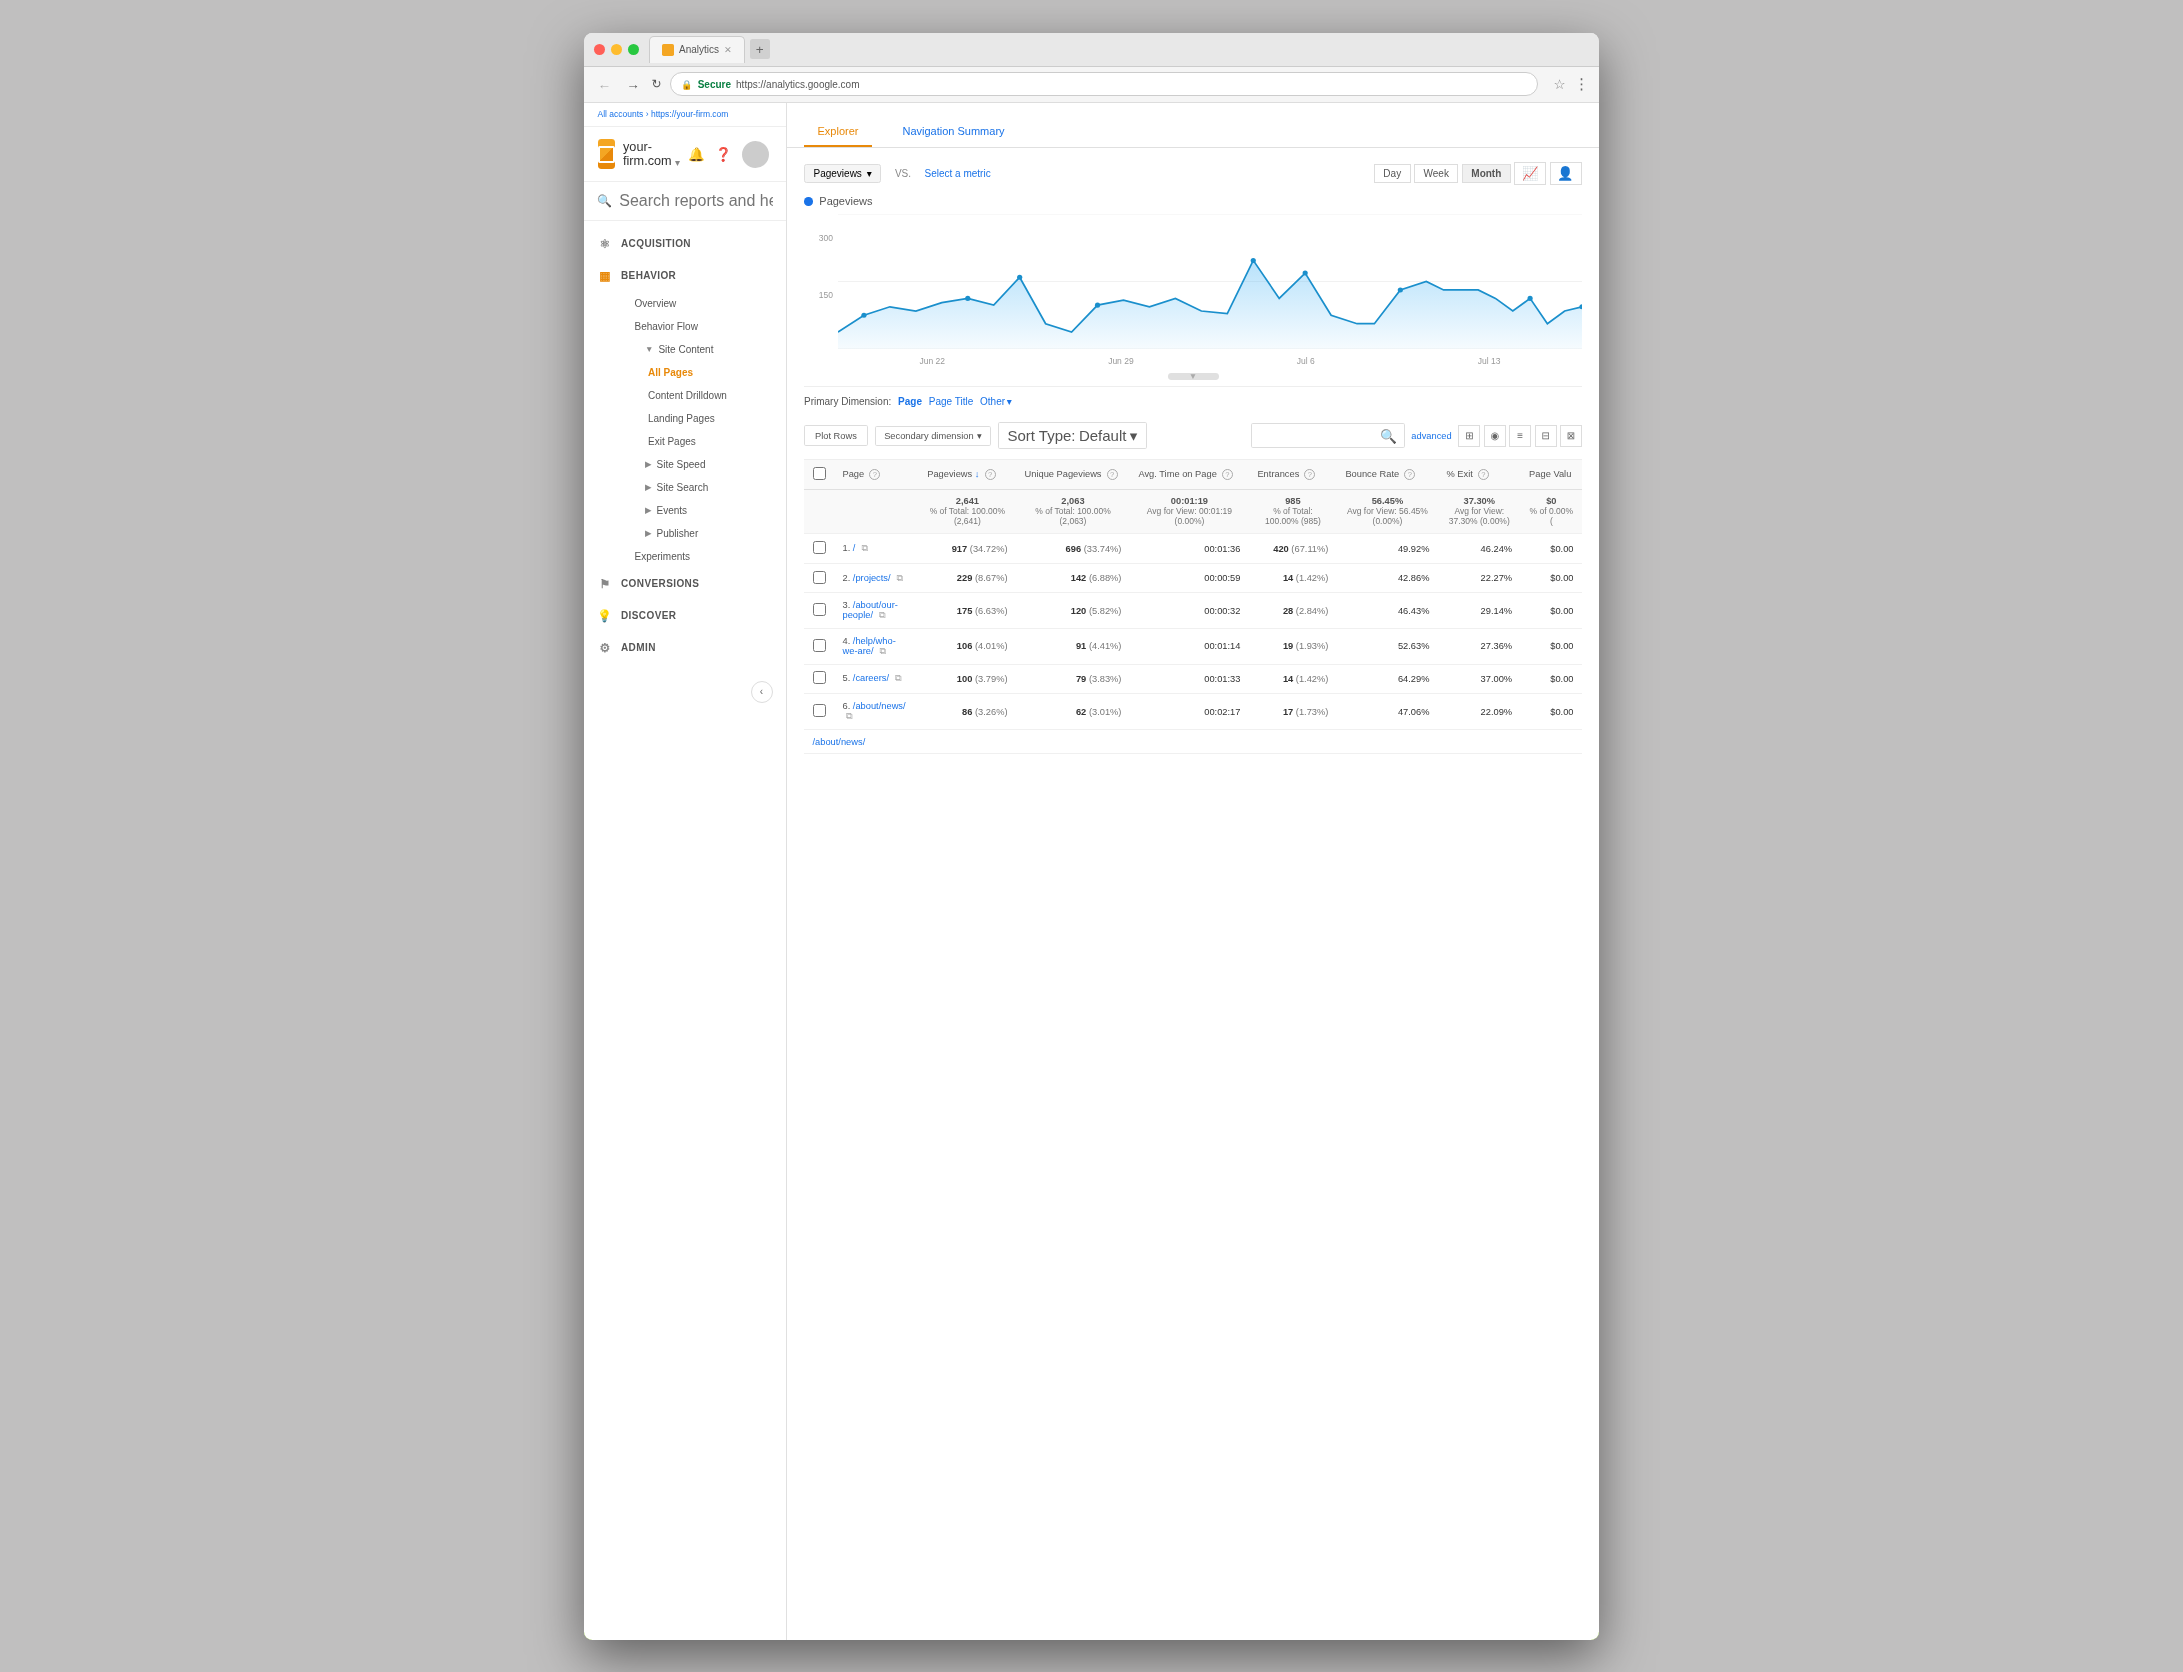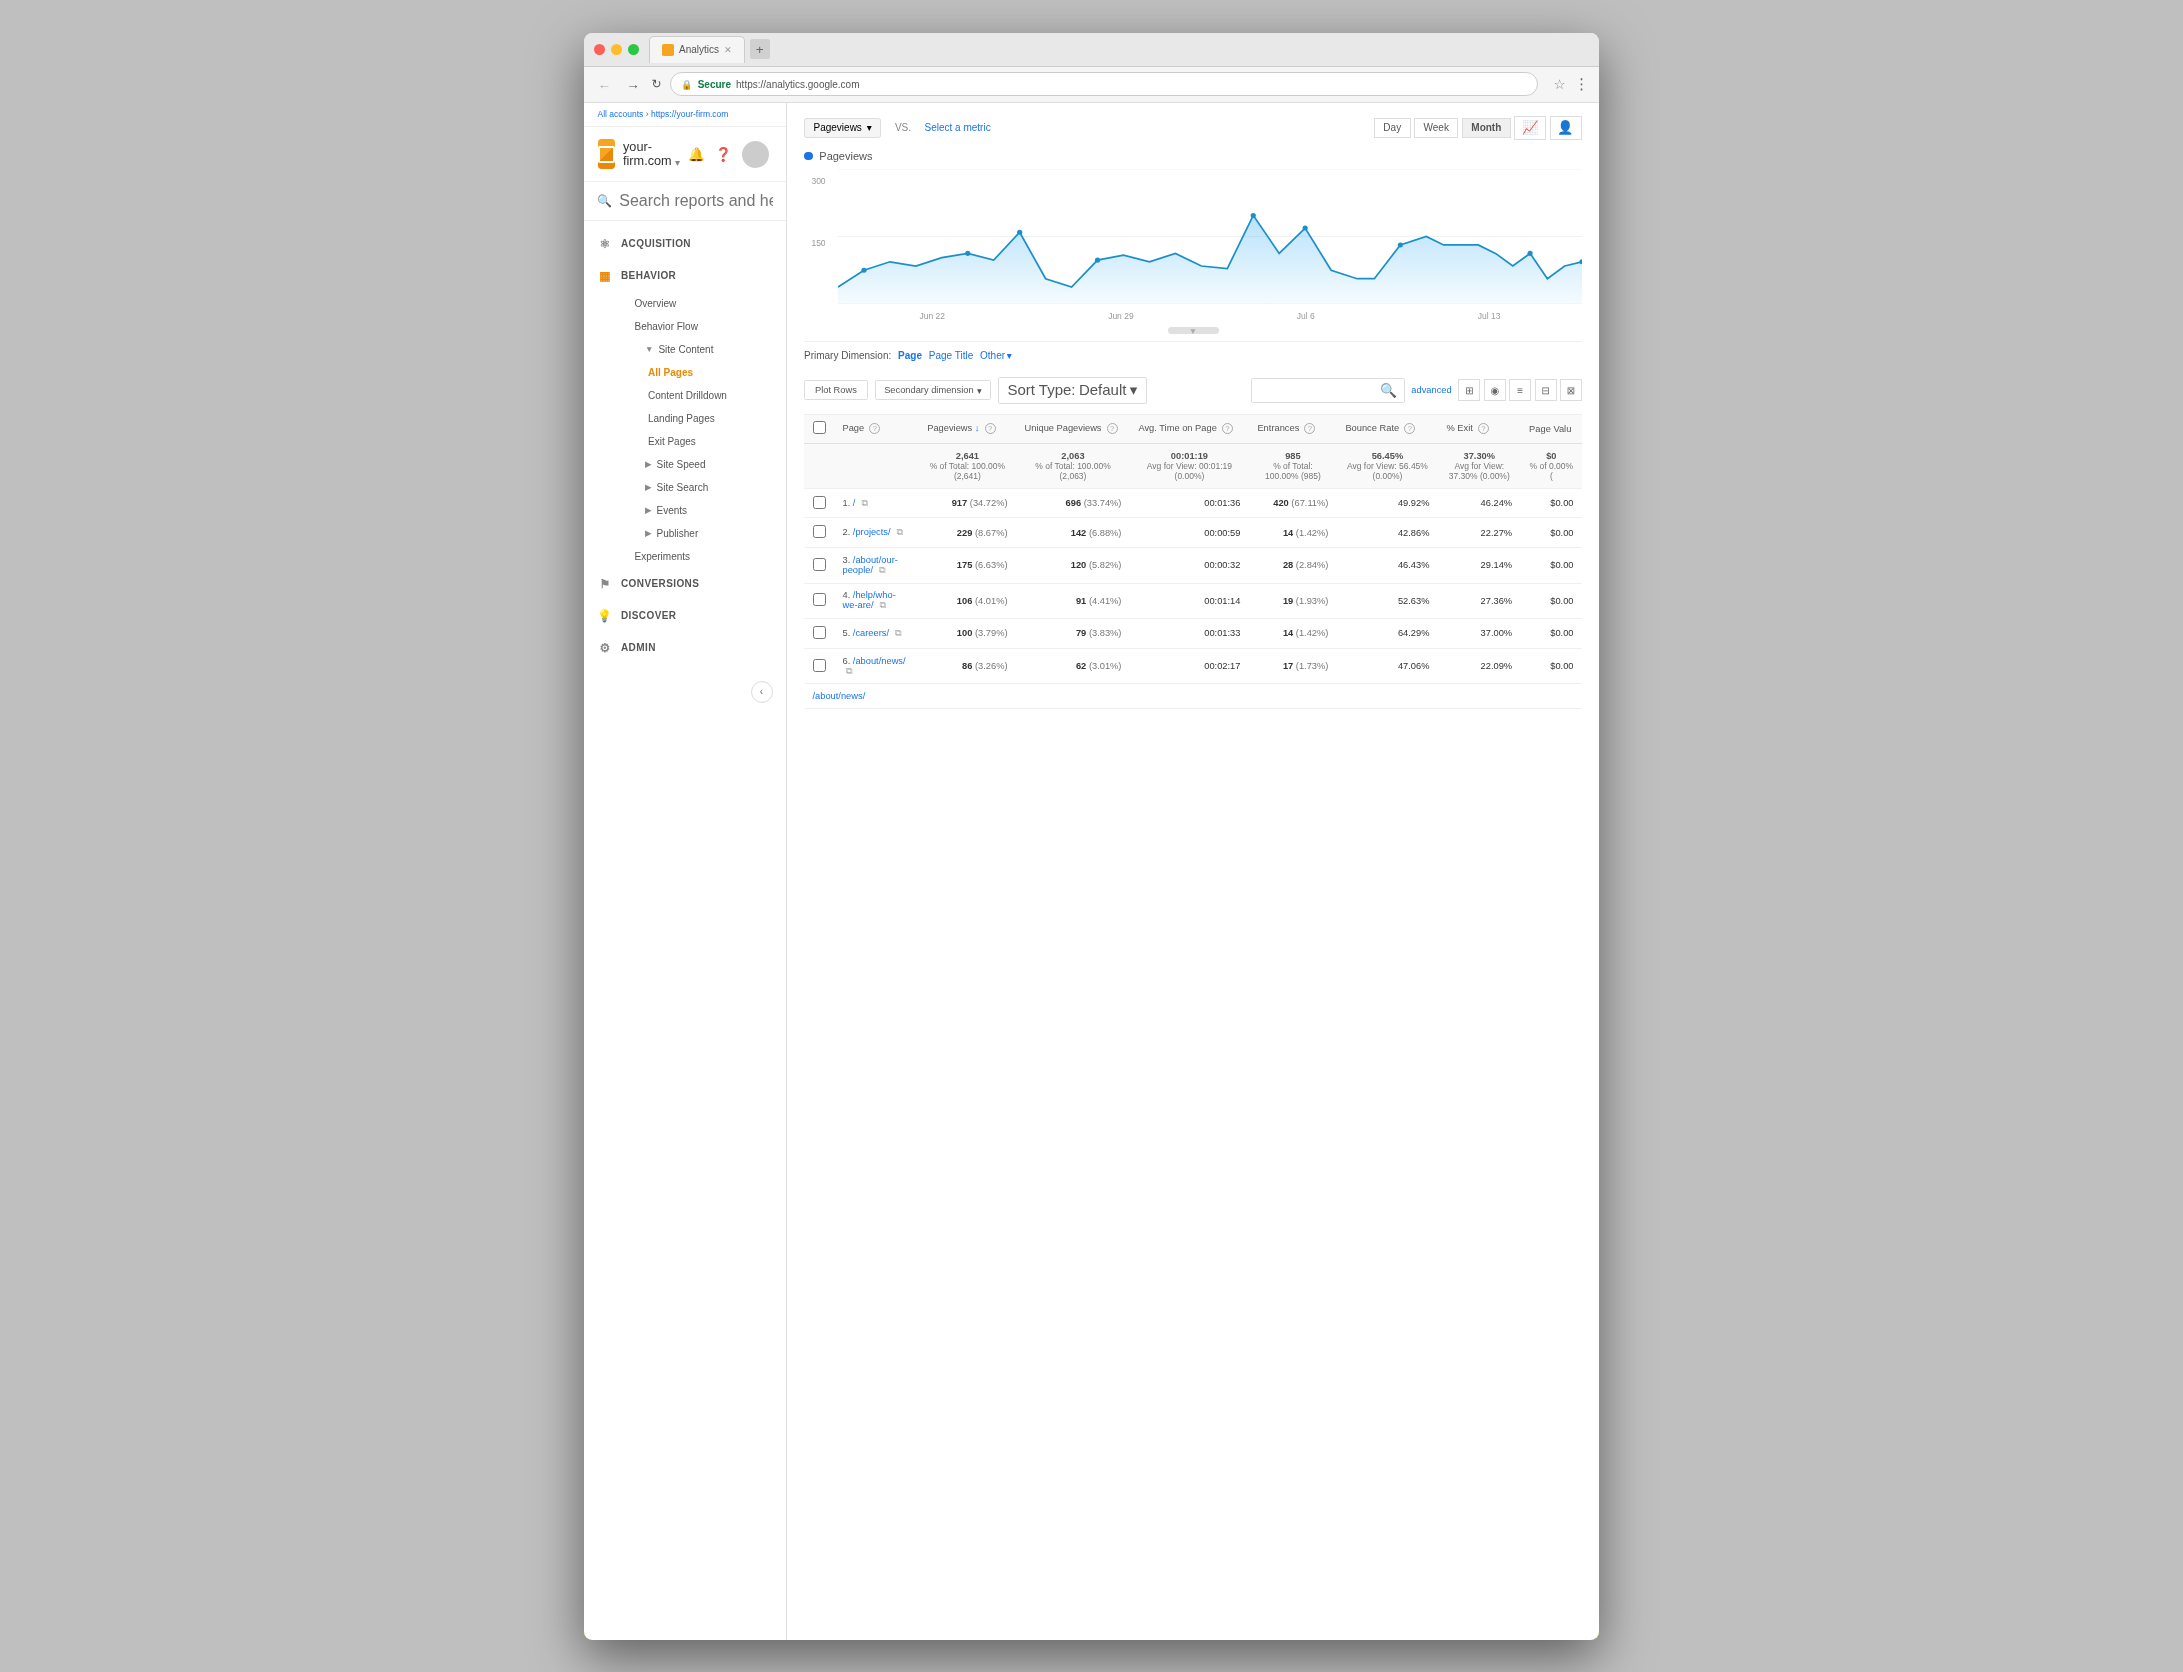--- a/index.html
+++ b/index.html
@@ -100,21 +100,21 @@
     .time-controls { margin-left: auto; display: flex; align-items: center; gap: 3.4px; }
     .time-btn { padding: 3.4px 8.5px; font-size: 10px; border: 0.8px solid #ddd; background: #fff; cursor: pointer; color: #555; }
     .time-btn.active { background: #f0f0f0; font-weight: bold; }
     .chart-type-btn { padding: 3.4px 6.8px; border: 0.8px solid #ddd; background: #fff; cursor: pointer; color: #555; }
 
     .pageviews-label { display: flex; align-items: center; gap: 6.8px; font-size: 11px; color: #555; margin-bottom: 6.8px; }
     .dot { width: 8.5px; height: 8.5px; border-radius: 50%; background: #1a73e8; }
 
     .chart-container { position: relative; height: 152px; width: 100%; margin-bottom: 6.8px; }
 
-    .y-axis { position: absolute; left: 0; top: 4px; bottom: 17px; width: 34px; display: flex; flex-direction: column; justify-content: space-between; padding: 3.4px 0; align-items: center; }
+    .y-axis { position: absolute; left: 0; top: 16px; bottom: 17px; width: 34px; display: flex; flex-direction: column; justify-content: space-between; padding: 3.4px 0; }
     .y-label { font-size: 8.5px; color: #999; text-align: right; padding-right: 5px; }
 
     .chart-area { position: absolute; left: 34px; right: 0; top: 0; bottom: 17px; }
 
     .x-axis { position: absolute; left: 34px; right: 0; bottom: 0; display: flex; justify-content: space-around; }
     .x-label { font-size: 8.5px; color: #999; }
 
     .dimension-row { display: flex; align-items: center; gap: 6.8px; font-size: 10px; color: #555; padding: 8.5px 0; border-top: 0.8px solid #eee; }
     .dim-label { color: #555; }
     .dim-link { color: #1a73e8; cursor: pointer; }
@@ -292,20 +292,24 @@
         </div>
       </div>
 
       <div style="padding: 10px 13.5px; display:flex; justify-content:flex-end;">
         <button class="view-btn" style="border-radius:50%;">‹</button>
       </div>
     </div>
 
     <div class="content">
 
+      <div class="content-header">
+        <button class="tab-btn active">Explorer</button>
+        <button class="tab-btn blue">Navigation Summary</button>
+      </div>
 
       <div class="chart-section">
 
         <div class="metric-row">
           <div class="metric-selector">
             <span>Pageviews</span>
             <span>▾</span>
           </div>
           <span class="vs-text">VS.</span>
           <span class="select-metric">Select a metric</span>

